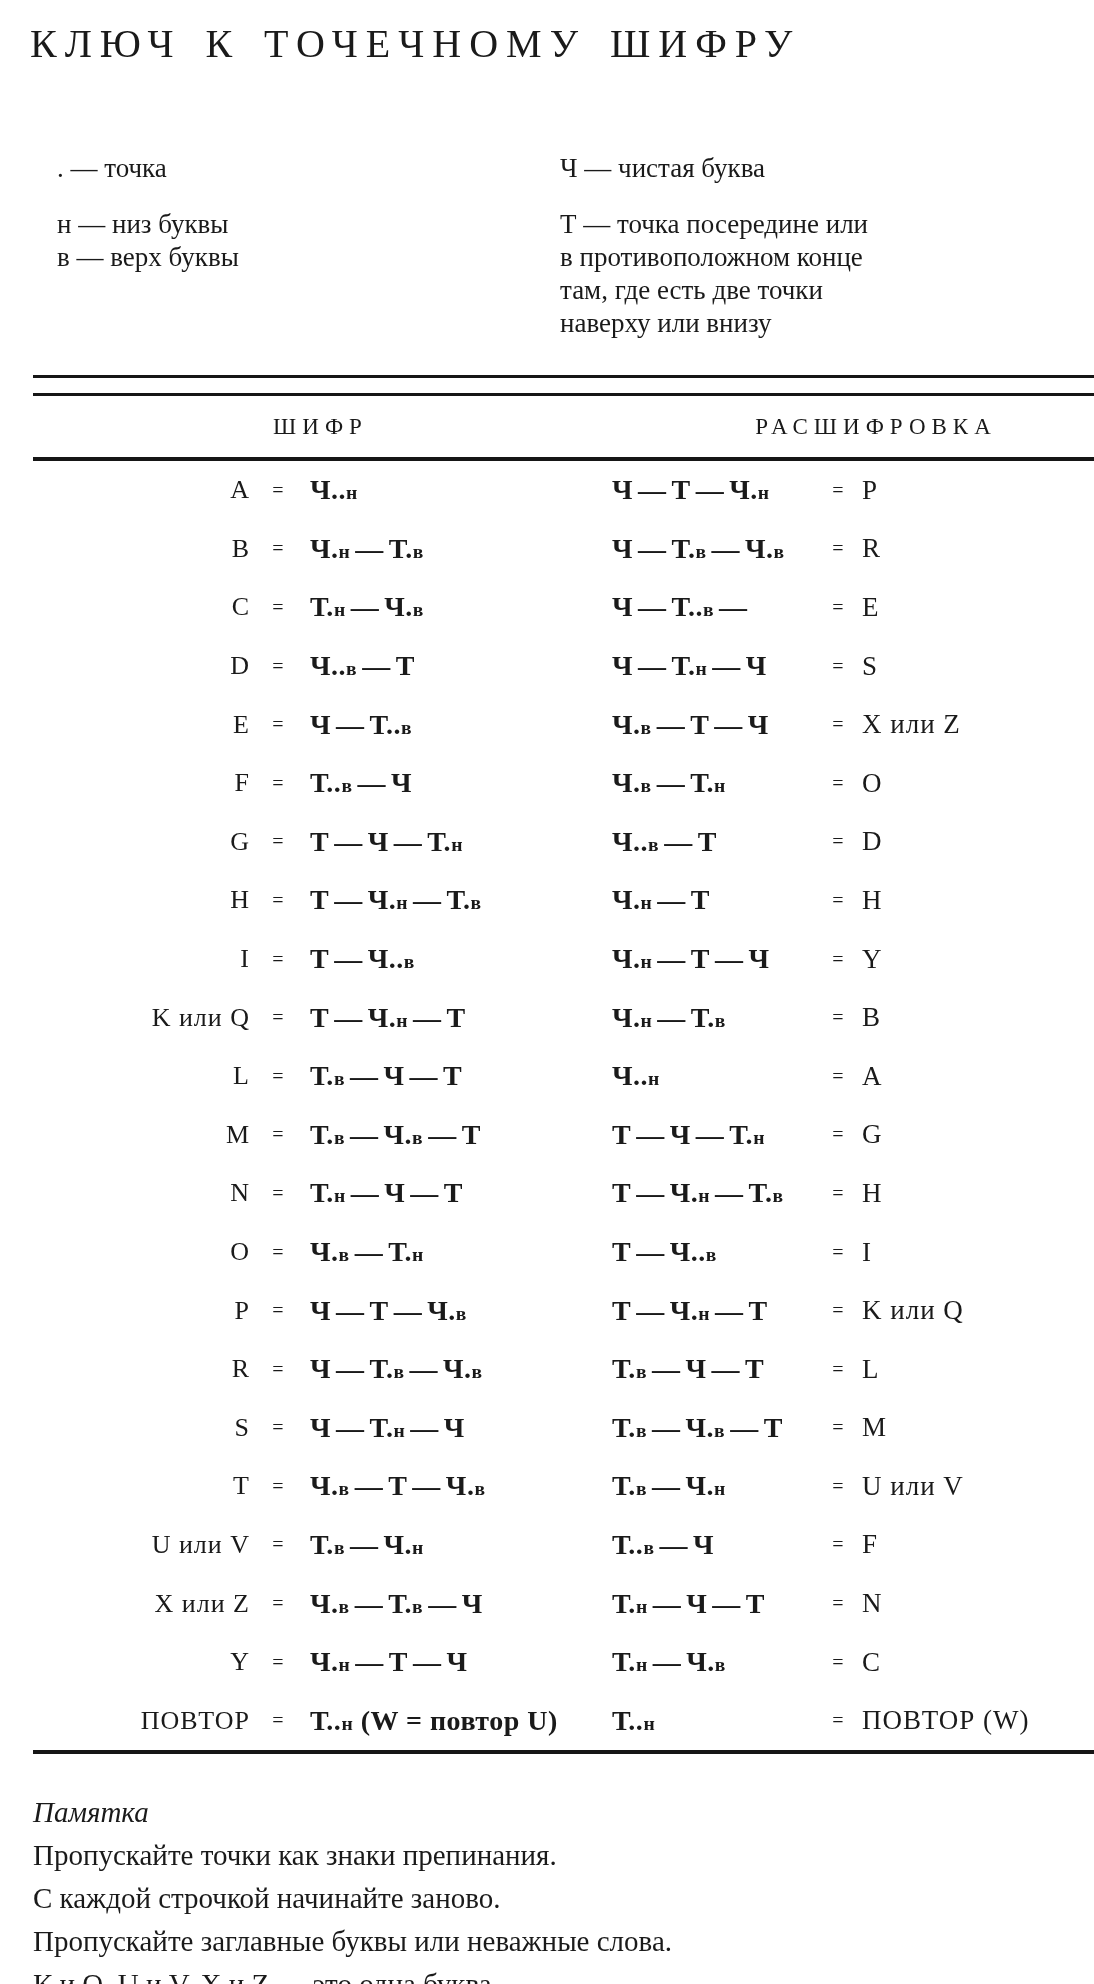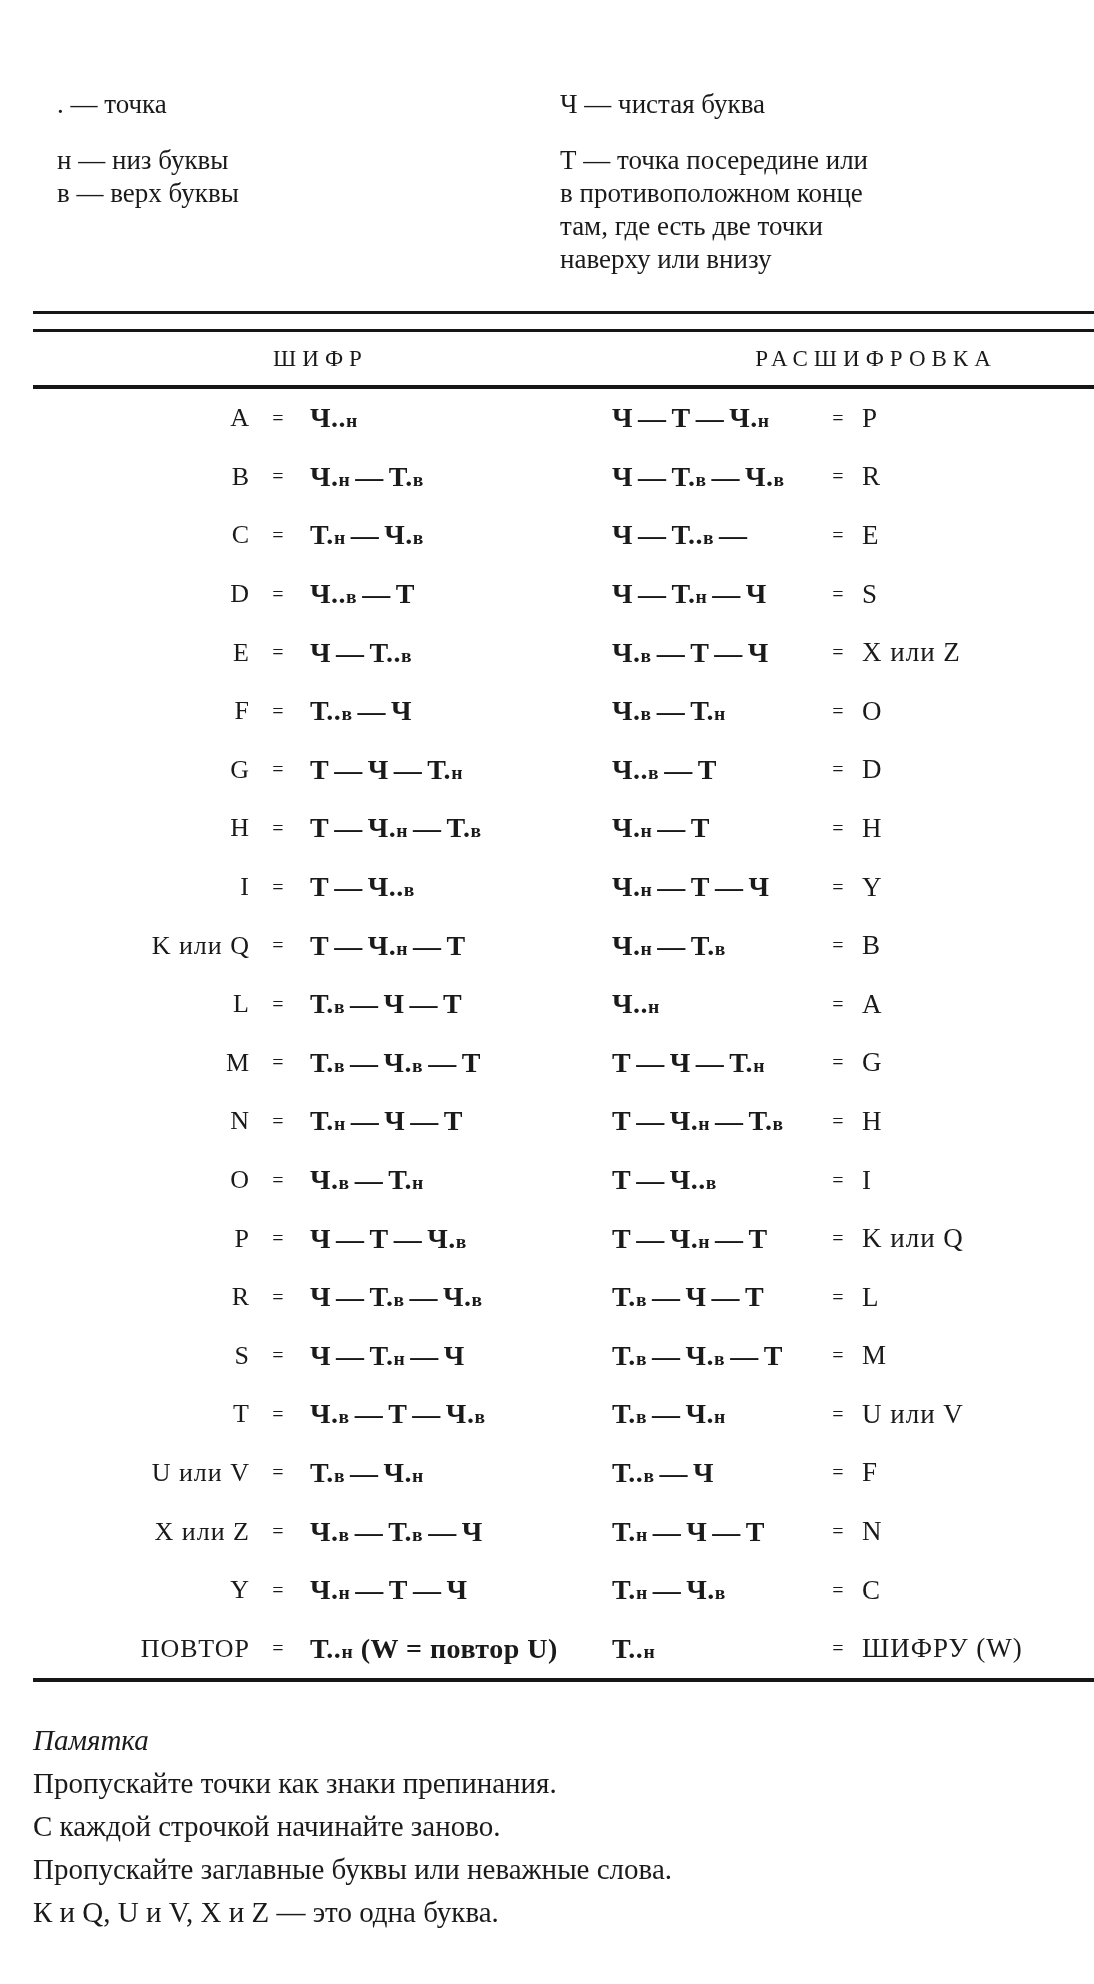--- a/index.html
+++ b/index.html
@@ -30,21 +30,21 @@
   .lg-line{font-size:27px;line-height:33px;white-space:nowrap;}
 
   
   .rule{background:#161616;margin-left:33px;height:3px;}
   .rule-a{margin-top:12px;}
   .rule-b{margin-top:15px;}
   .rule-c{height:4px;}
   .rule-d{height:4px;}
 
   
-  .thead{display:flex;align-items:center;height:53px;padding-left:33px;}
+  .thead{display:flex;align-items:center;height:61px;padding-left:33px;}
   .th{font-size:23px;letter-spacing:6px;white-space:nowrap;}
   .th1{width:575px;text-align:center;}
   .th2{flex:1;text-align:center;padding-left:50px;}
 
   
   .trow{
     display:flex;align-items:center;
     height:58.6px;padding-left:33px;
     white-space:nowrap;
   }
@@ -62,20 +62,21 @@
   
   .memo{margin:36px 0 0 33px;}
   .memo-heading{font-style:italic;font-size:29px;line-height:44px;}
   .memo-line{font-size:29px;line-height:43px;white-space:nowrap;}
 </style>
 </head>
 <body>
 
 <div class="page">
 
+  <div class="title">КЛЮЧ К ТОЧЕЧНОМУ ШИФРУ</div>
 
   <div class="legend">
     <div class="lg-col">
         <div class="lg-item">
           <div class="lg-line">. — точка</div>
         </div>
         <div class="lg-item">
           <div class="lg-line">н — низ буквы</div>
           <div class="lg-line">в — верх буквы</div>
         </div>
@@ -292,21 +293,21 @@
     <span class="c eq eq2">=</span>
     <span class="c res">C</span>
   </div>
 
   <div class="trow">
     <span class="c lbl">ПОВТОР</span>
     <span class="c eq">=</span>
     <span class="c code enc">Т..<span class="sc">н</span> (W = повтор U)</span>
     <span class="c code dec">Т..<span class="sc">н</span></span>
     <span class="c eq eq2">=</span>
-    <span class="c res">ШИФРУ (W)</span>
+    <span class="c res">ПОВТОР (W)</span>
   </div>
 </div>
 
   <div class="rule rule-d"></div>
 
   <div class="memo">
     <div class="memo-heading">Памятка</div>
     <div>
         <div class="memo-line">Пропускайте точки как знаки препинания.</div>
         <div class="memo-line">С каждой строчкой начинайте заново.</div>

